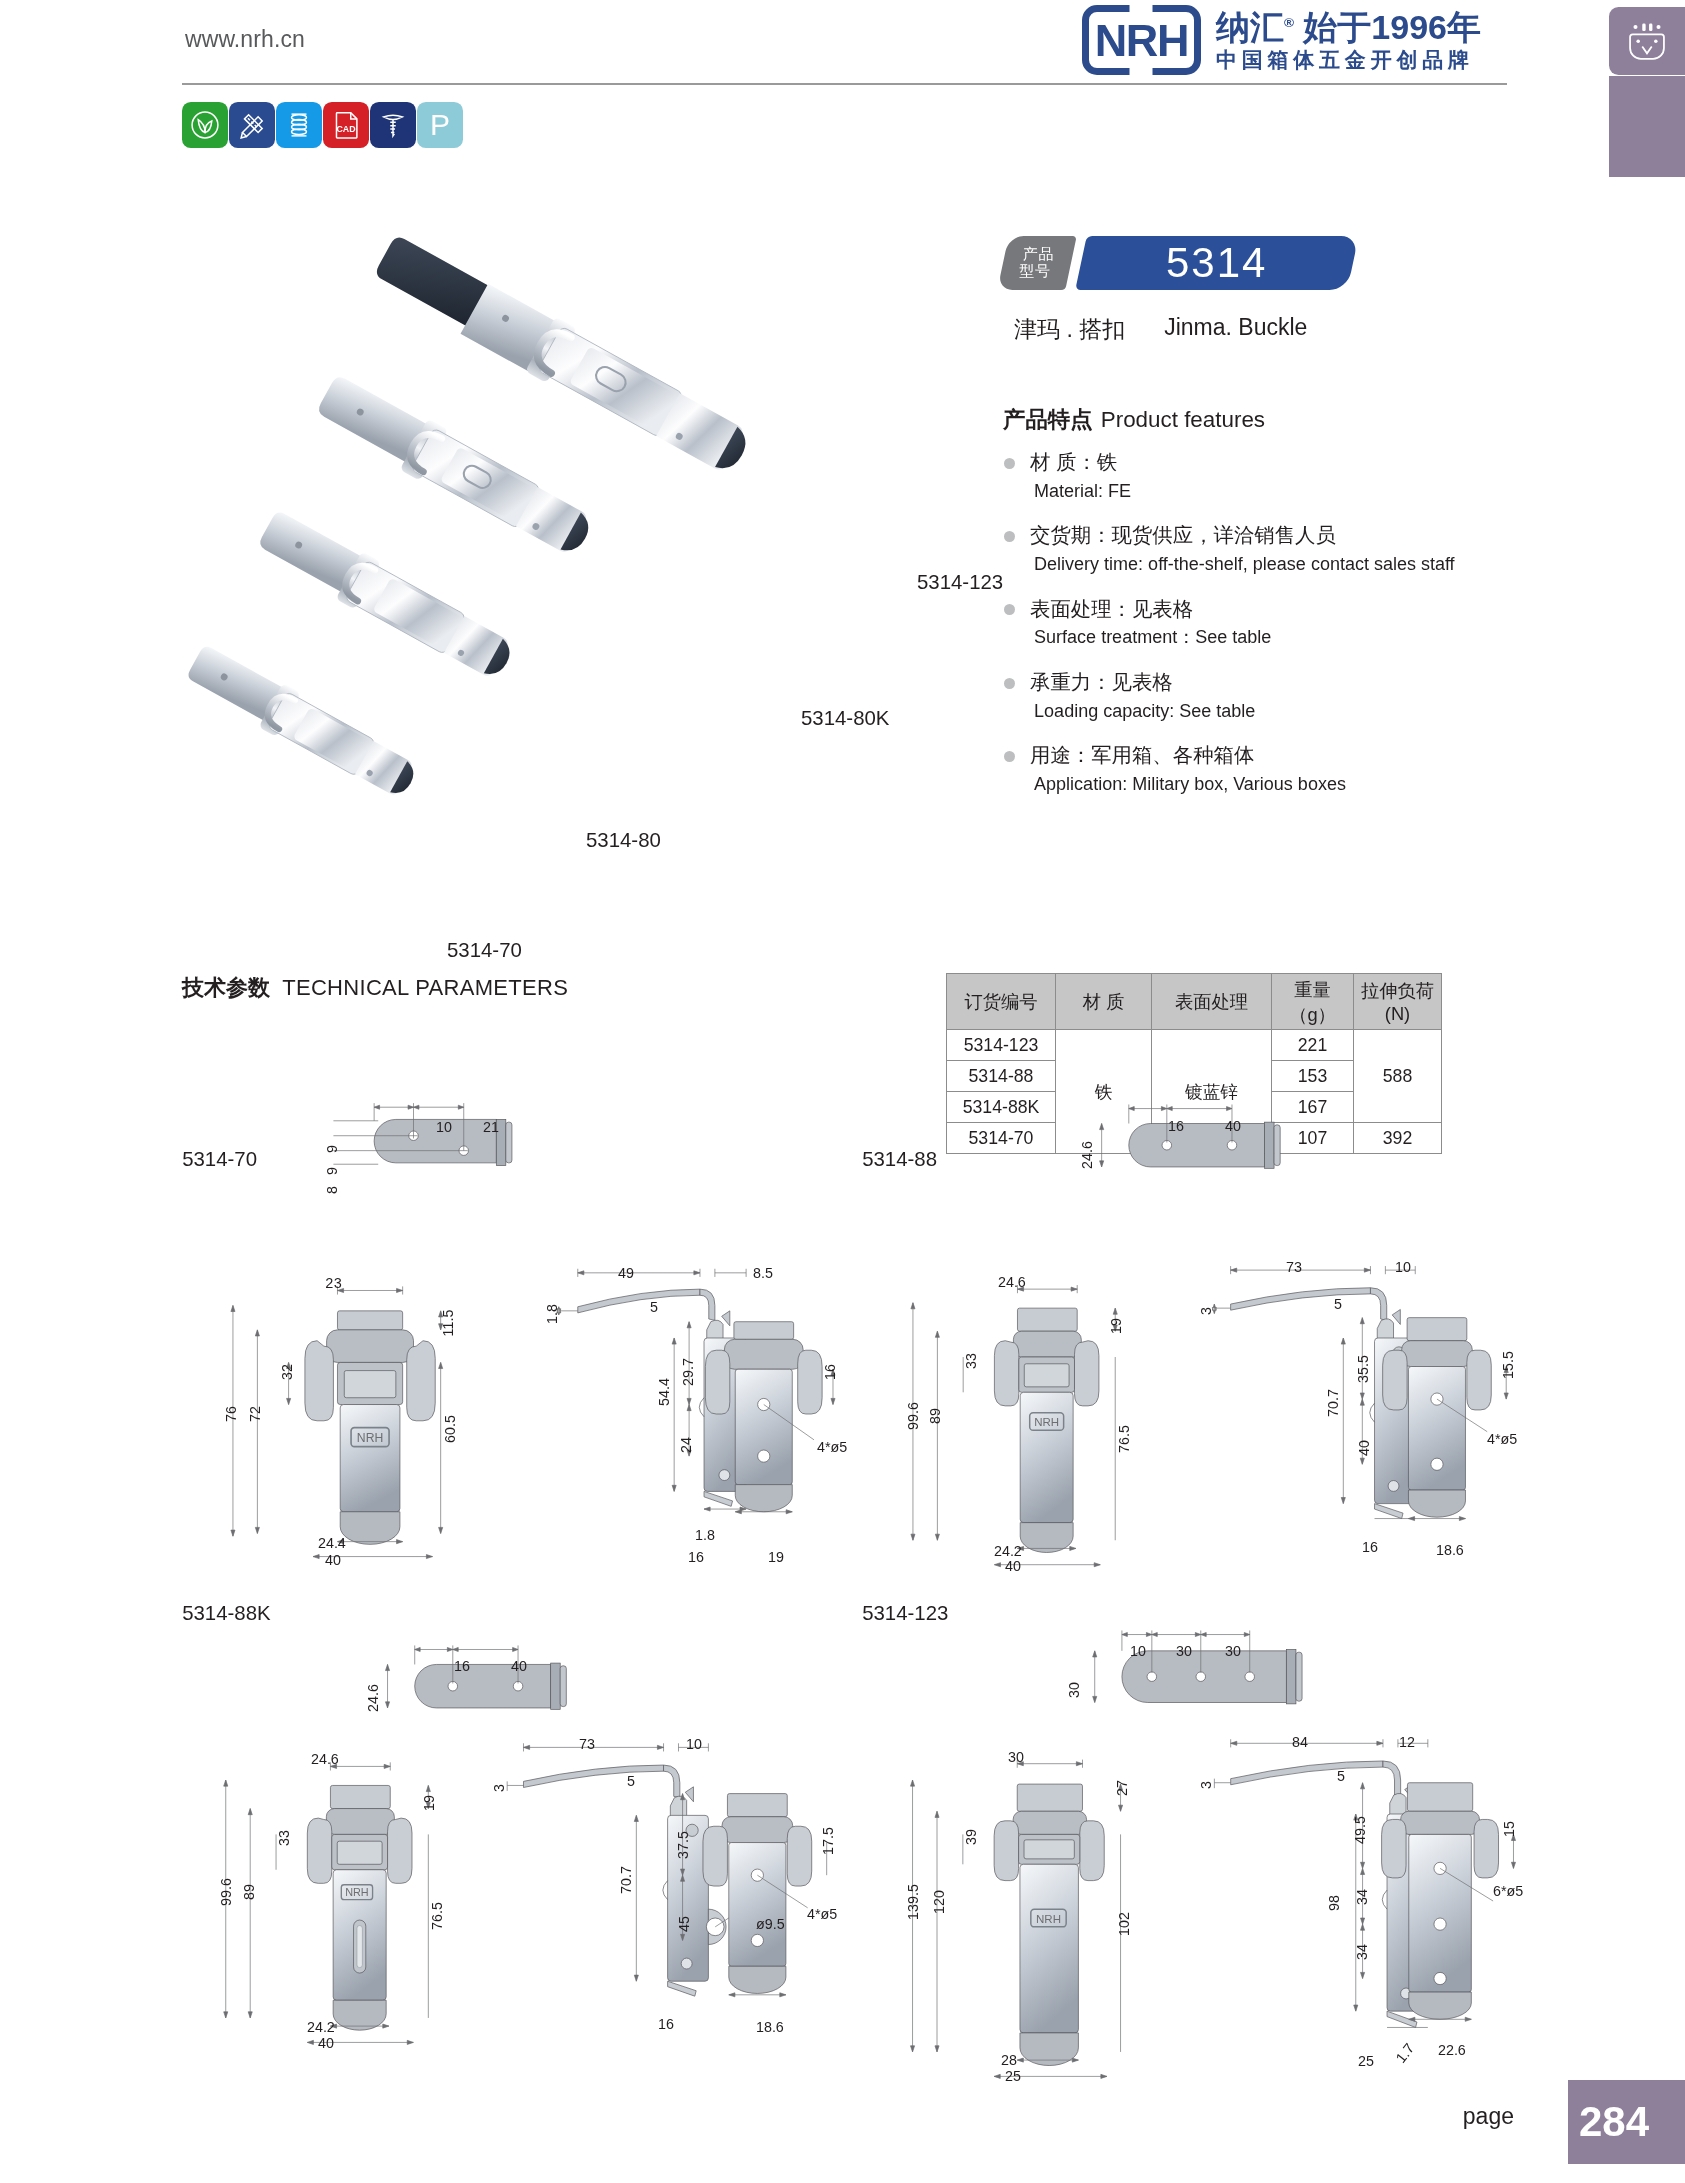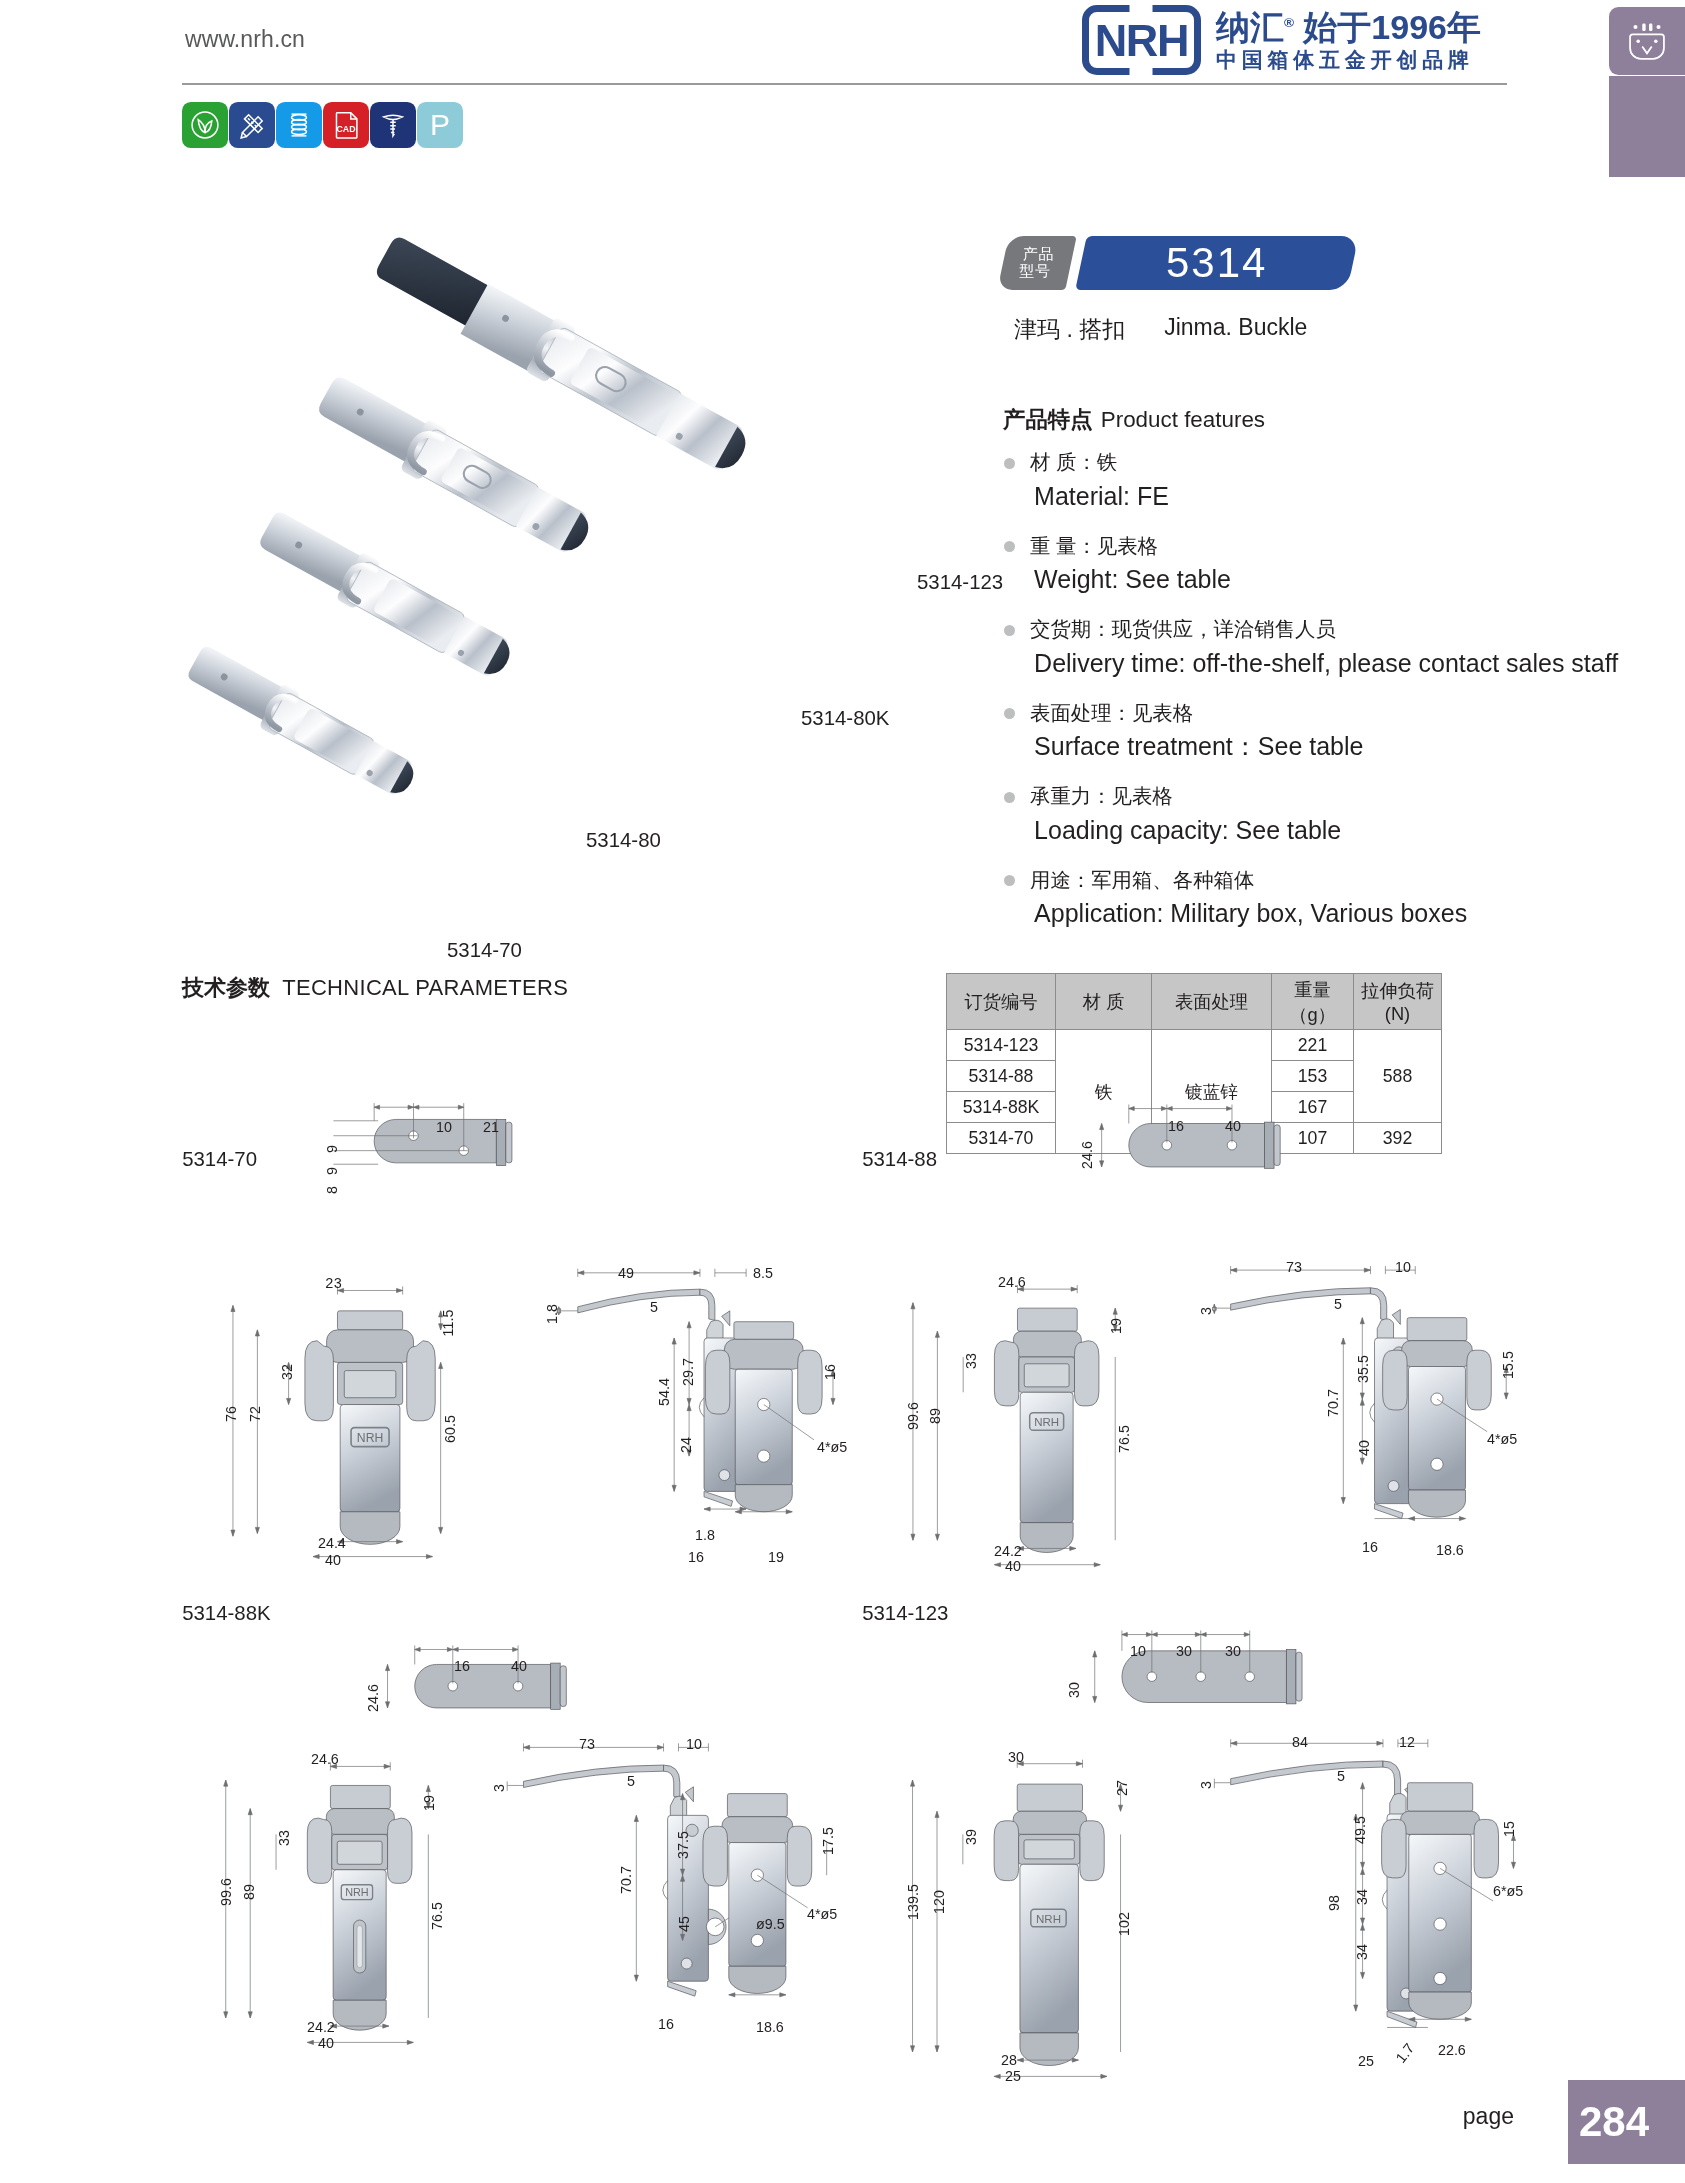--- a/index.html
+++ b/index.html
@@ -120,21 +120,21 @@
   .features-head span { font-weight: normal; }
   .features-list { position: absolute; left: 1003px; top: 448px; width: 516px; }
   .feature {
     position: relative; padding-left: 27px; margin-bottom: 17.7px;
   }
   .feature::before {
     content: ""; position: absolute; left: 1.4px; top: 9.5px;
     width: 11px; height: 11px; border-radius: 50%; background: #bcbec0;
   }
   .f-cn { font-size: 20.4px; color: #231f20; line-height: 1.45; white-space: nowrap; }
-  .f-en { font-size: 25px; color: #231f20; line-height: 1.45; margin-left: 4.1px; white-space: nowrap; }
+  .f-en { font-size: 18px; color: #231f20; line-height: 1.45; margin-left: 4.1px; white-space: nowrap; }
 
   
   .spec-table {
     position: absolute; left: 946px; top: 973px;
     border-collapse: collapse; font-size: 17.7px; color: #231f20;
   }
   .spec-table th, .spec-table td {
     border: 1.4px solid #8c8c8c; text-align: center; vertical-align: middle;
     padding: 2.7px 4.1px; font-weight: normal;
   }
@@ -361,24 +361,20 @@
     <div class="subtitle-en">Jinma. Buckle</div>
   </div>
 
   <div class="features-head">
     <b>产品特点</b><span>Product features</span>
   </div>
   <div class="features-list">
     <div class="feature">
       <div class="f-cn">材  质：铁</div>
       <div class="f-en">Material: FE</div>
-    </div>
-    <div class="feature">
-      <div class="f-cn">重  量：见表格</div>
-      <div class="f-en"> Weight: See table</div>
     </div>
     <div class="feature">
       <div class="f-cn">交货期：现货供应，详洽销售人员</div>
       <div class="f-en">Delivery time: off-the-shelf, please contact sales staff</div>
     </div>
     <div class="feature">
       <div class="f-cn">表面处理：见表格</div>
       <div class="f-en">Surface treatment：See table</div>
     </div>
     <div class="feature">

